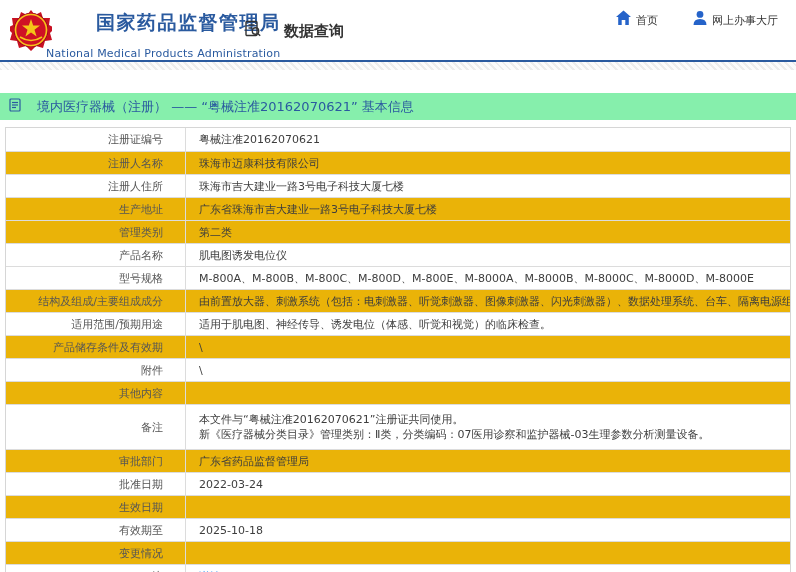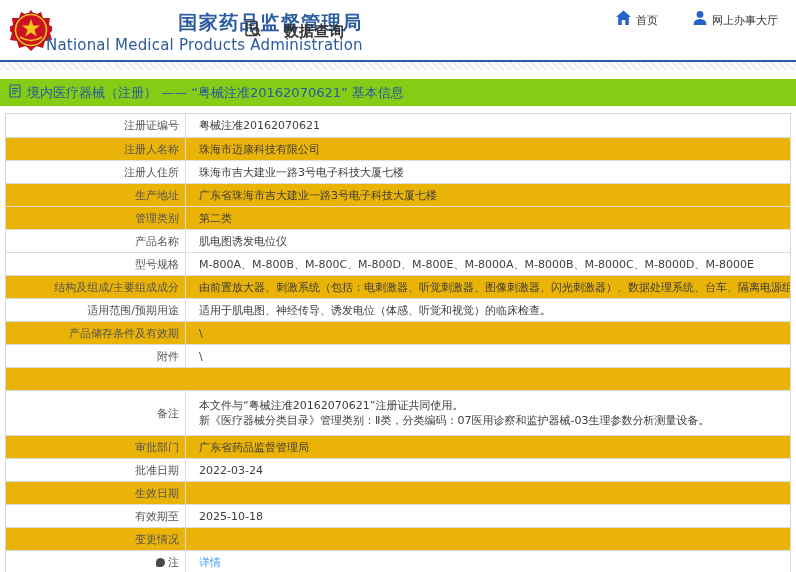--- a/index.html
+++ b/index.html
@@ -7,49 +7,49 @@
     width: 796px; height: 572px;
     background: #ffffff;
     font-family: "DejaVu Sans", "Liberation Sans", sans-serif;
     overflow: hidden;
   }
   
   .header { position: relative; width: 796px; height: 60px; background: #fff; }
   .logo { position: absolute; left: 10px; top: 9px; width: 42px; height: 42px; cursor: pointer; }
   .agency { position: absolute; left: 46px; top: 11px; text-align: right; }
   .agency-cn { font-size: 19px; font-weight: bold; color: #2a5a9f; letter-spacing: 1.5px; line-height: 22px; }
-  .agency-en { font-size: 15px; color: #2a5a9f; margin-top: 3px; letter-spacing: 0.2px; }
+  .agency-en { font-size: 11px; color: #2a5a9f; margin-top: 14px; letter-spacing: 0.2px; }
   .data-query { position: absolute; left: 244px; top: 20px; display: flex; align-items: center; gap: 22px; cursor: pointer; }
   .data-query-label { font-size: 15px; font-weight: bold; color: #333; }
   .nav-right { position: absolute; right: 18px; top: 10px; display: flex; gap: 34px; }
   .nav-item { display: flex; flex-direction: row; align-items: center; gap: 4px; cursor: pointer; }
   .nav-item .nav-label { font-size: 11px; color: #333; white-space: nowrap; }
   
   .blue-line { width: 796px; height: 2px; background: #2a5a9f; }
   .hatch-band {
     width: 796px; height: 8px;
     background: repeating-linear-gradient(45deg, #ececec 0 2px, #fbfbfb 2px 5px);
   }
   
   .title-bar {
-    margin-top: 9px; width: 796px; height: 27px;
-    background: #84cc16; display: flex; align-items: center; padding-left: 9px; gap: 6px;
+    margin-top: 23px; width: 796px; height: 27px;
+    background: #86efac; display: flex; align-items: center; padding-left: 9px; gap: 16px;
   }
   .title-text { font-size: 13px; color: #2a5a9f; }
   
   .detail-table {
     margin: 7px 5px 0 5px; width: 786px;
     border: 1px solid #d6d6d6; border-bottom: 2px solid #c9c9d1;
   }
   .trow { display: flex; min-height: 23px; background: #fff; border-top: 1px solid #dcdcdc; }
   .trow:first-child { border-top: none; }
   .trow.alt { background: #eab308; }
   .tlabel {
     width: 180px; flex: 0 0 180px;
-    text-align: right; padding-right: 6px;
+    text-align: right; padding-right: 22px;
     font-size: 11px; color: #555;
     display: flex; align-items: center; justify-content: flex-end; gap: 3px;
     border-right: 1px solid #dcdcdc;
   }
   .tvalue {
     flex: 1; padding-left: 13px; padding-right: 6px;
     font-size: 11px; color: #3d3d3d;
     display: flex; flex-direction: column; justify-content: center;
     white-space: nowrap; overflow: hidden;
   }
@@ -185,20 +185,21 @@
         <span class="line">\</span>
       </div>
   </div>
   <div class="trow">
     <div class="tlabel">附件</div>
     <div class="tvalue">
         <span class="line">\</span>
       </div>
   </div>
   <div class="trow alt">
+    <div class="tlabel">其他内容</div>
     <div class="tvalue">
         <span class="line"></span>
       </div>
   </div>
   <div class="trow tall">
     <div class="tlabel">备注</div>
     <div class="tvalue">
       <span class="line">本文件与“粤械注准20162070621”注册证共同使用。</span>
       <span class="line">新《医疗器械分类目录》管理类别：Ⅱ类，分类编码：07医用诊察和监护器械-03生理参数分析测量设备。</span>
     </div>

